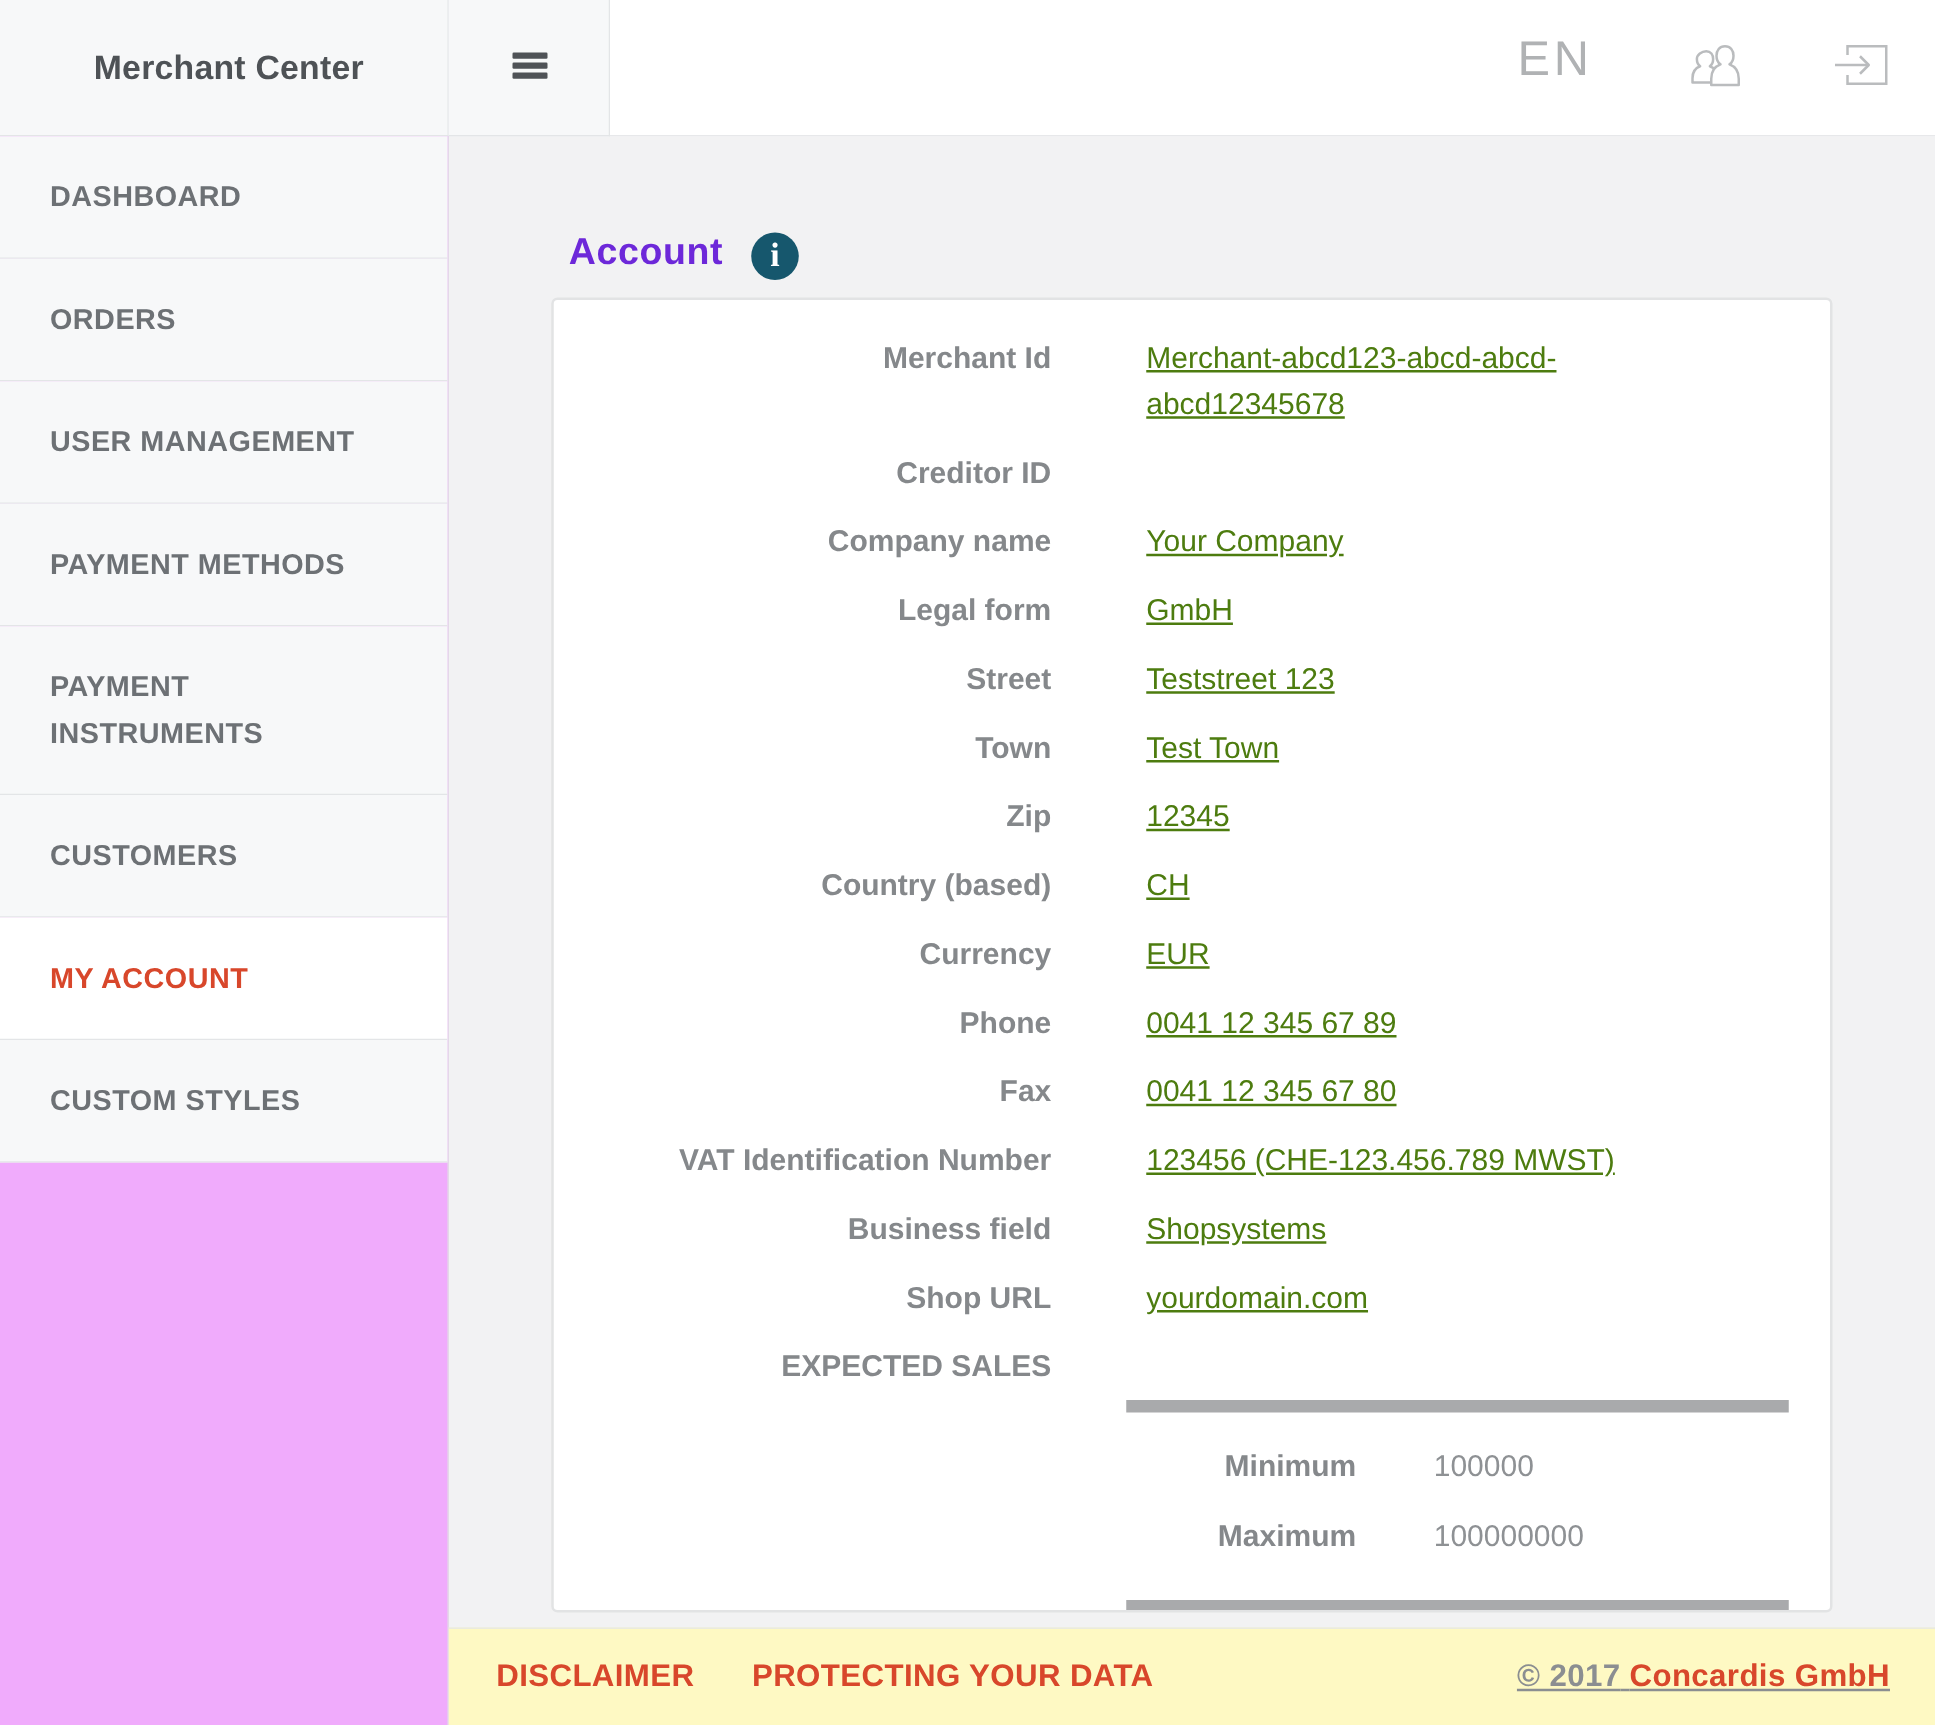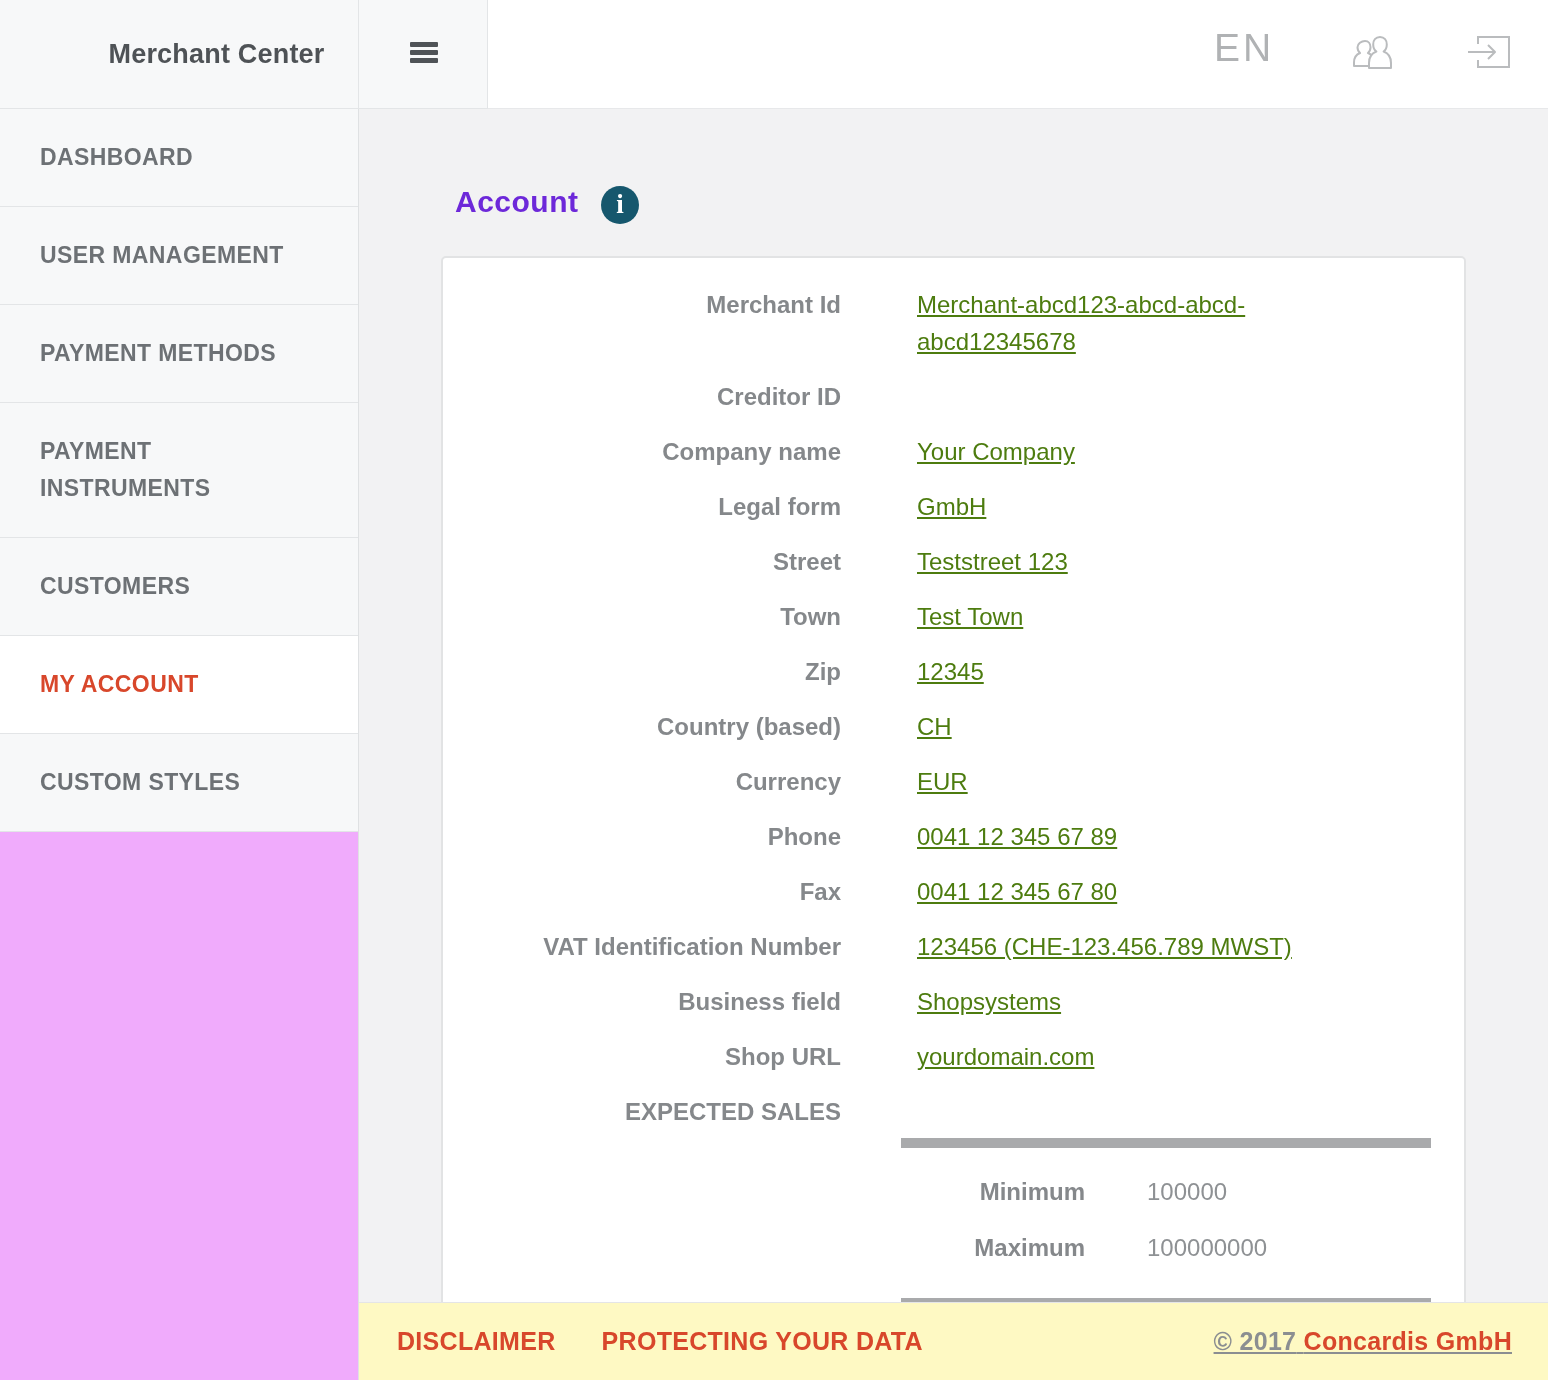--- a/index.html
+++ b/index.html
@@ -8,21 +8,21 @@
     position:relative; width:1548px; height:1380px; overflow:hidden;
     background:#f2f2f3; font-family:"Liberation Sans", sans-serif;
   }
 
   
   .header { position:absolute; left:0; top:0; width:1548px; height:109px;
             background:#ffffff; border-bottom:1px solid #e7e8ea; }
   .brand { position:absolute; left:0; top:0; width:359px; height:109px;
            background:#f7f8f9; border-right:1px solid #e3e5e7; border-bottom:1px solid #e3e5e7;
            line-height:108px; padding-left:75px; font-size:27px; font-weight:bold;
-           color:#4e5256; letter-spacing:0.2px;text-align:center; }
+           color:#4e5256; letter-spacing:0.2px; }
   .menu-block { position:absolute; left:359px; top:0; width:129px; height:109px;
                 background:#f7f8f9; border-right:1px solid #e3e5e7; border-bottom:1px solid #e3e5e7;
                 cursor:pointer; }
   .hamburger { position:absolute; left:51px; top:42px; width:28px; }
   .hamburger span { display:block; height:5px; background:#4f5357; margin-bottom:3px; border-radius:1px; }
   .lang { position:absolute; left:1214px; top:26px; font-size:39px; color:#b0b2b4;
           letter-spacing:3px; cursor:pointer; }
   .icon-users { position:absolute; left:1351px; top:35px; cursor:pointer; }
   .icon-logout { position:absolute; left:1466px; top:33px; cursor:pointer; }
 
@@ -35,21 +35,21 @@
               font-size:23px; font-weight:bold; color:#6d7175; letter-spacing:0.4px; }
   .nav-item.active { background:#ffffff; color:#d8472b; }
 
   
   .page-title { position:absolute; left:455px; top:185px; font-size:30px; font-weight:bold;
                 color:#6d28d9; letter-spacing:0.5px; }
   .info-badge { position:absolute; left:601px; top:186px; width:38px; height:38px;
                 border-radius:50%; background:#16576d; color:#ffffff; text-align:center;
                 line-height:37px; font-family:"Liberation Serif", serif; font-size:27px;
                 font-weight:bold; font-style:normal; cursor:pointer; }
-  .card { position:absolute; left:441px; top:256px; width:1025px; height:1052px;
+  .card { position:absolute; left:441px; top:238px; width:1025px; height:1052px;
           background:#ffffff; border:2px solid #e2e3e4; border-radius:5px; overflow:hidden; }
   .fields { padding-top:28px; }
   .frow { display:flex; line-height:37px; margin-bottom:18px; font-size:24px; }
   .flabel { width:398px; text-align:right; font-weight:bold; color:#85888b; flex:none; }
   .fvalue { margin-left:76px; width:432px; color:#4d7c0f;text-decoration:underline; }
   .es-title-row { margin-bottom:8px; }
   .es-bar { height:10px; background:#a9aaac; margin-left:458px; width:530px; margin-bottom:25px; }
   .es-row { display:flex; line-height:37px; font-size:24px; margin-bottom:0; }
   .es-row + .es-row { margin-top:19px; }
   .es-label { width:642px; text-align:right; font-weight:bold; color:#85888b; flex:none; }
@@ -95,20 +95,23 @@
       </svg>
     </span>
   </header>
 
   <nav class="sidebar">
 
       <div class="nav-item">
         <span>DASHBOARD</span>
       </div>
 
+      <div class="nav-item">
+        <span>ORDERS</span>
+      </div>
 
       <div class="nav-item">
         <span>USER MANAGEMENT</span>
       </div>
 
       <div class="nav-item">
         <span>PAYMENT METHODS</span>
       </div>
 
       <div class="nav-item">

